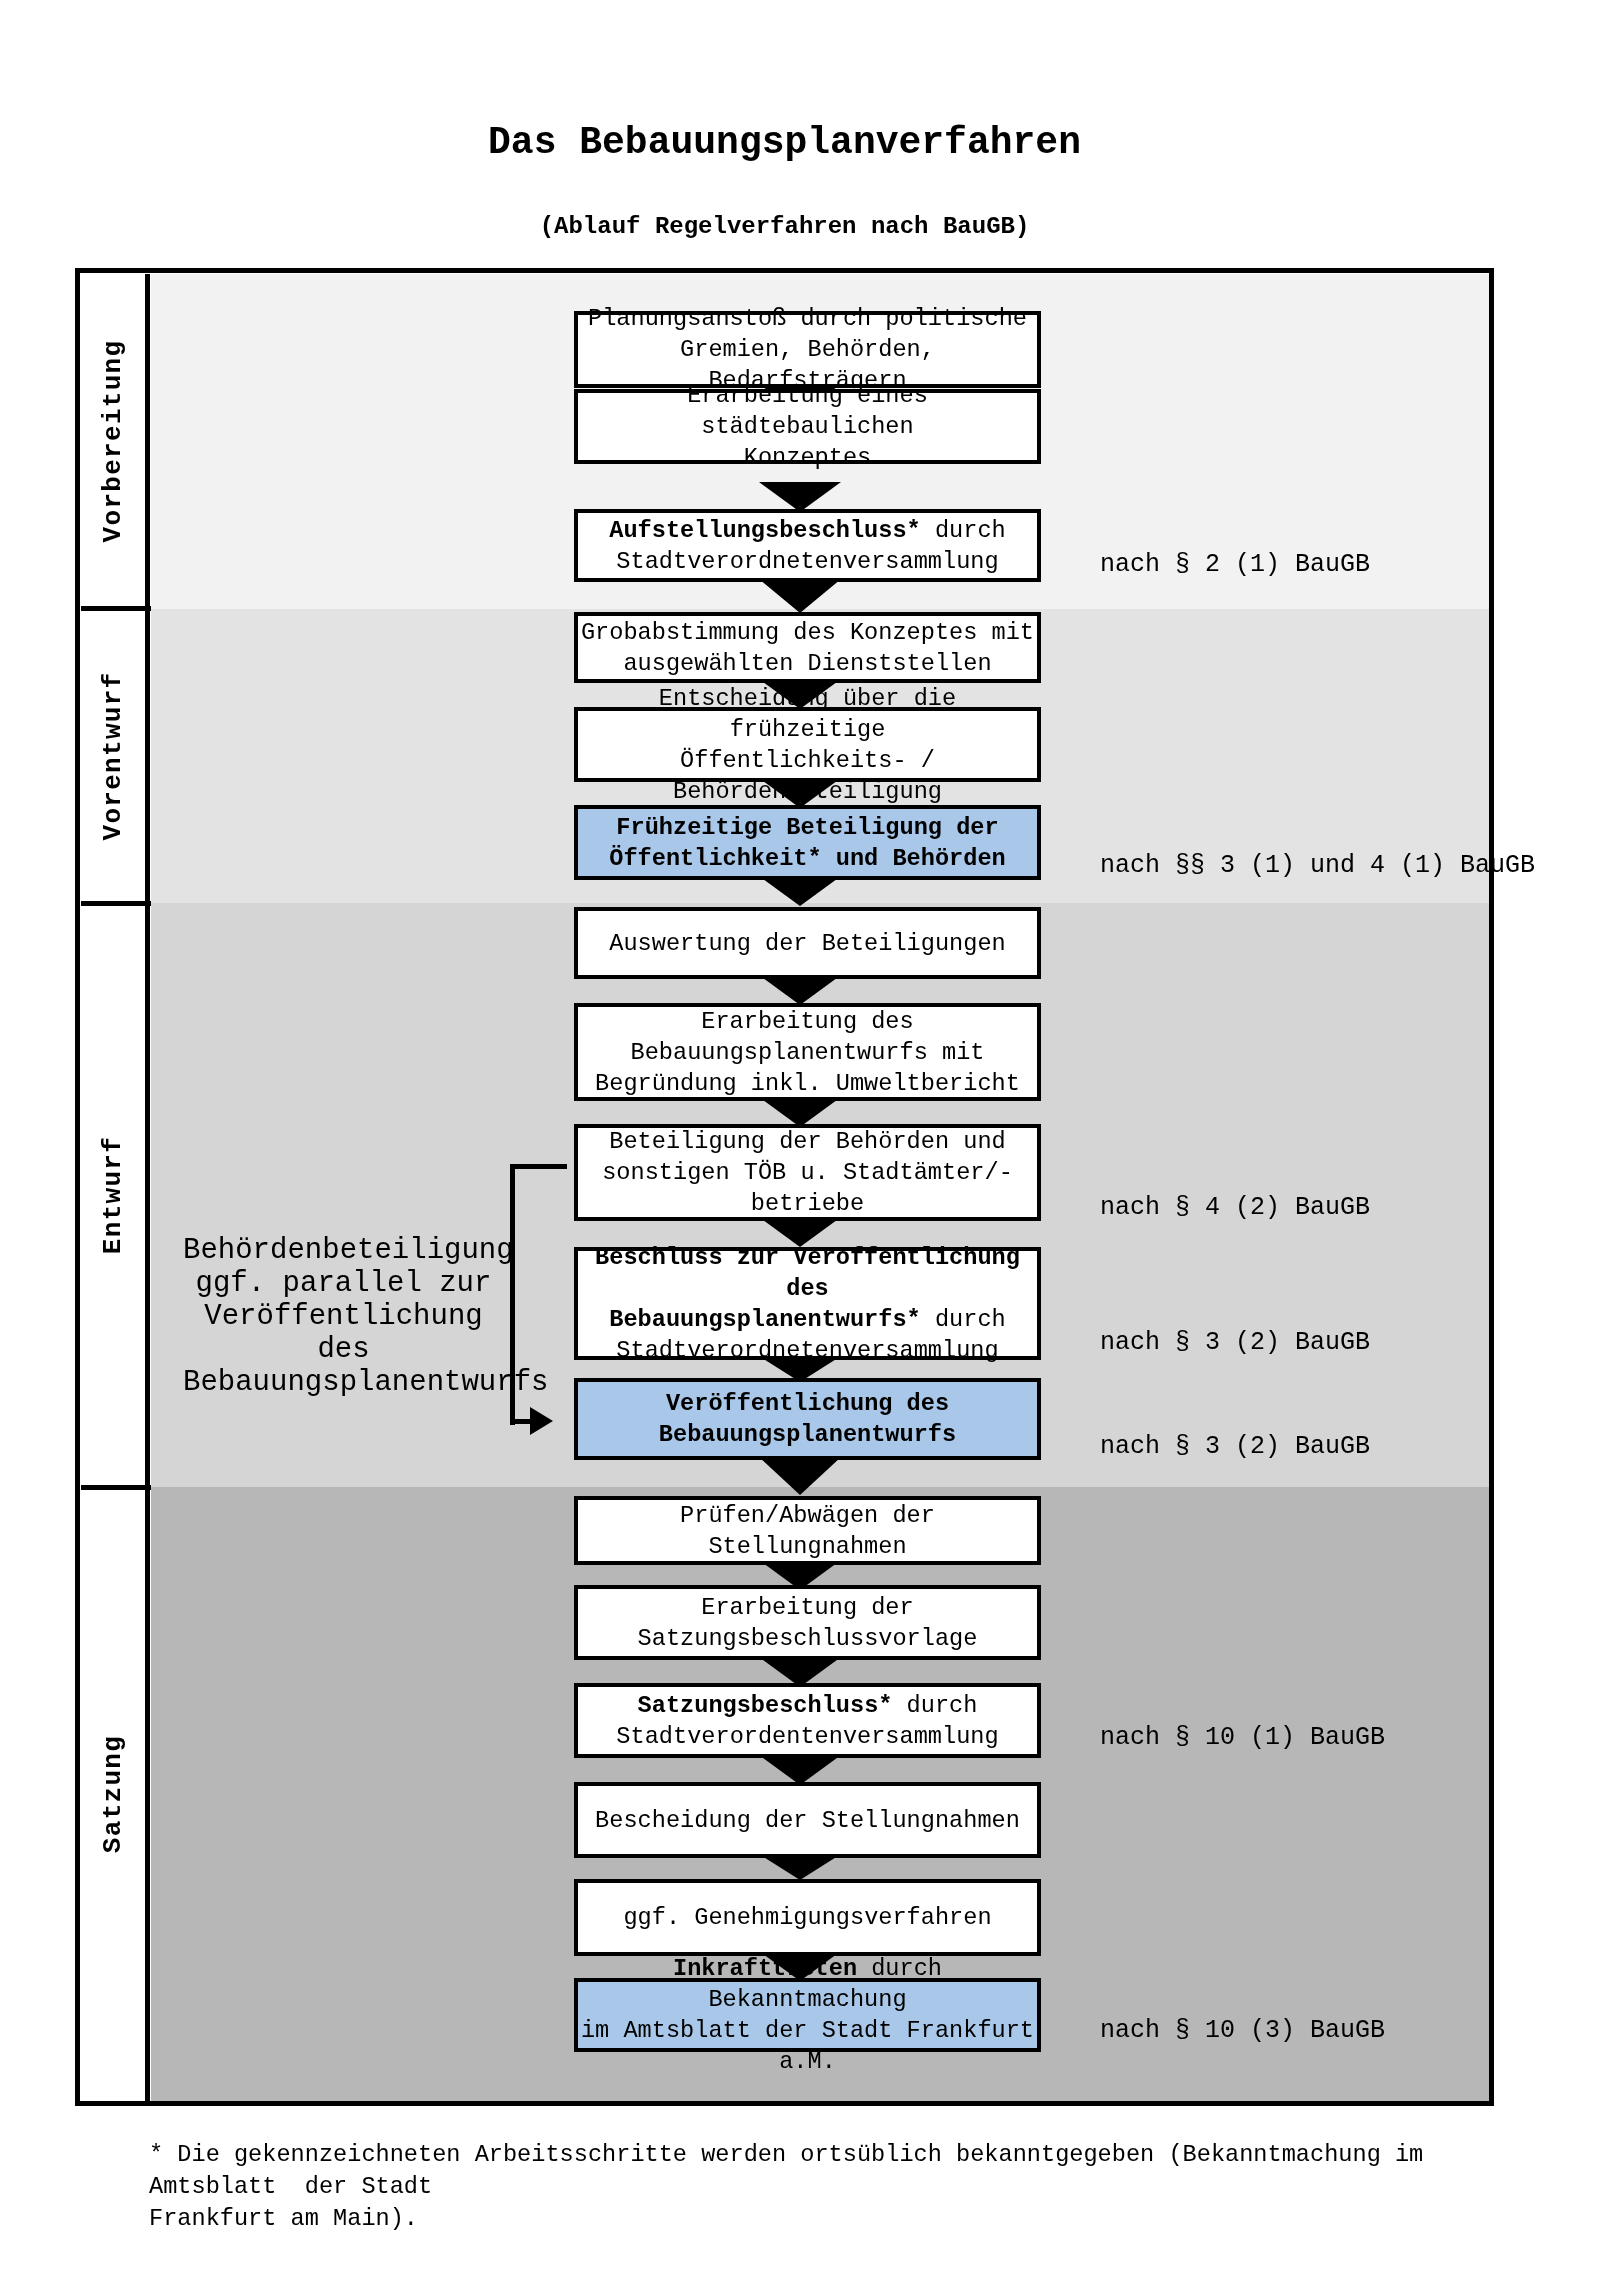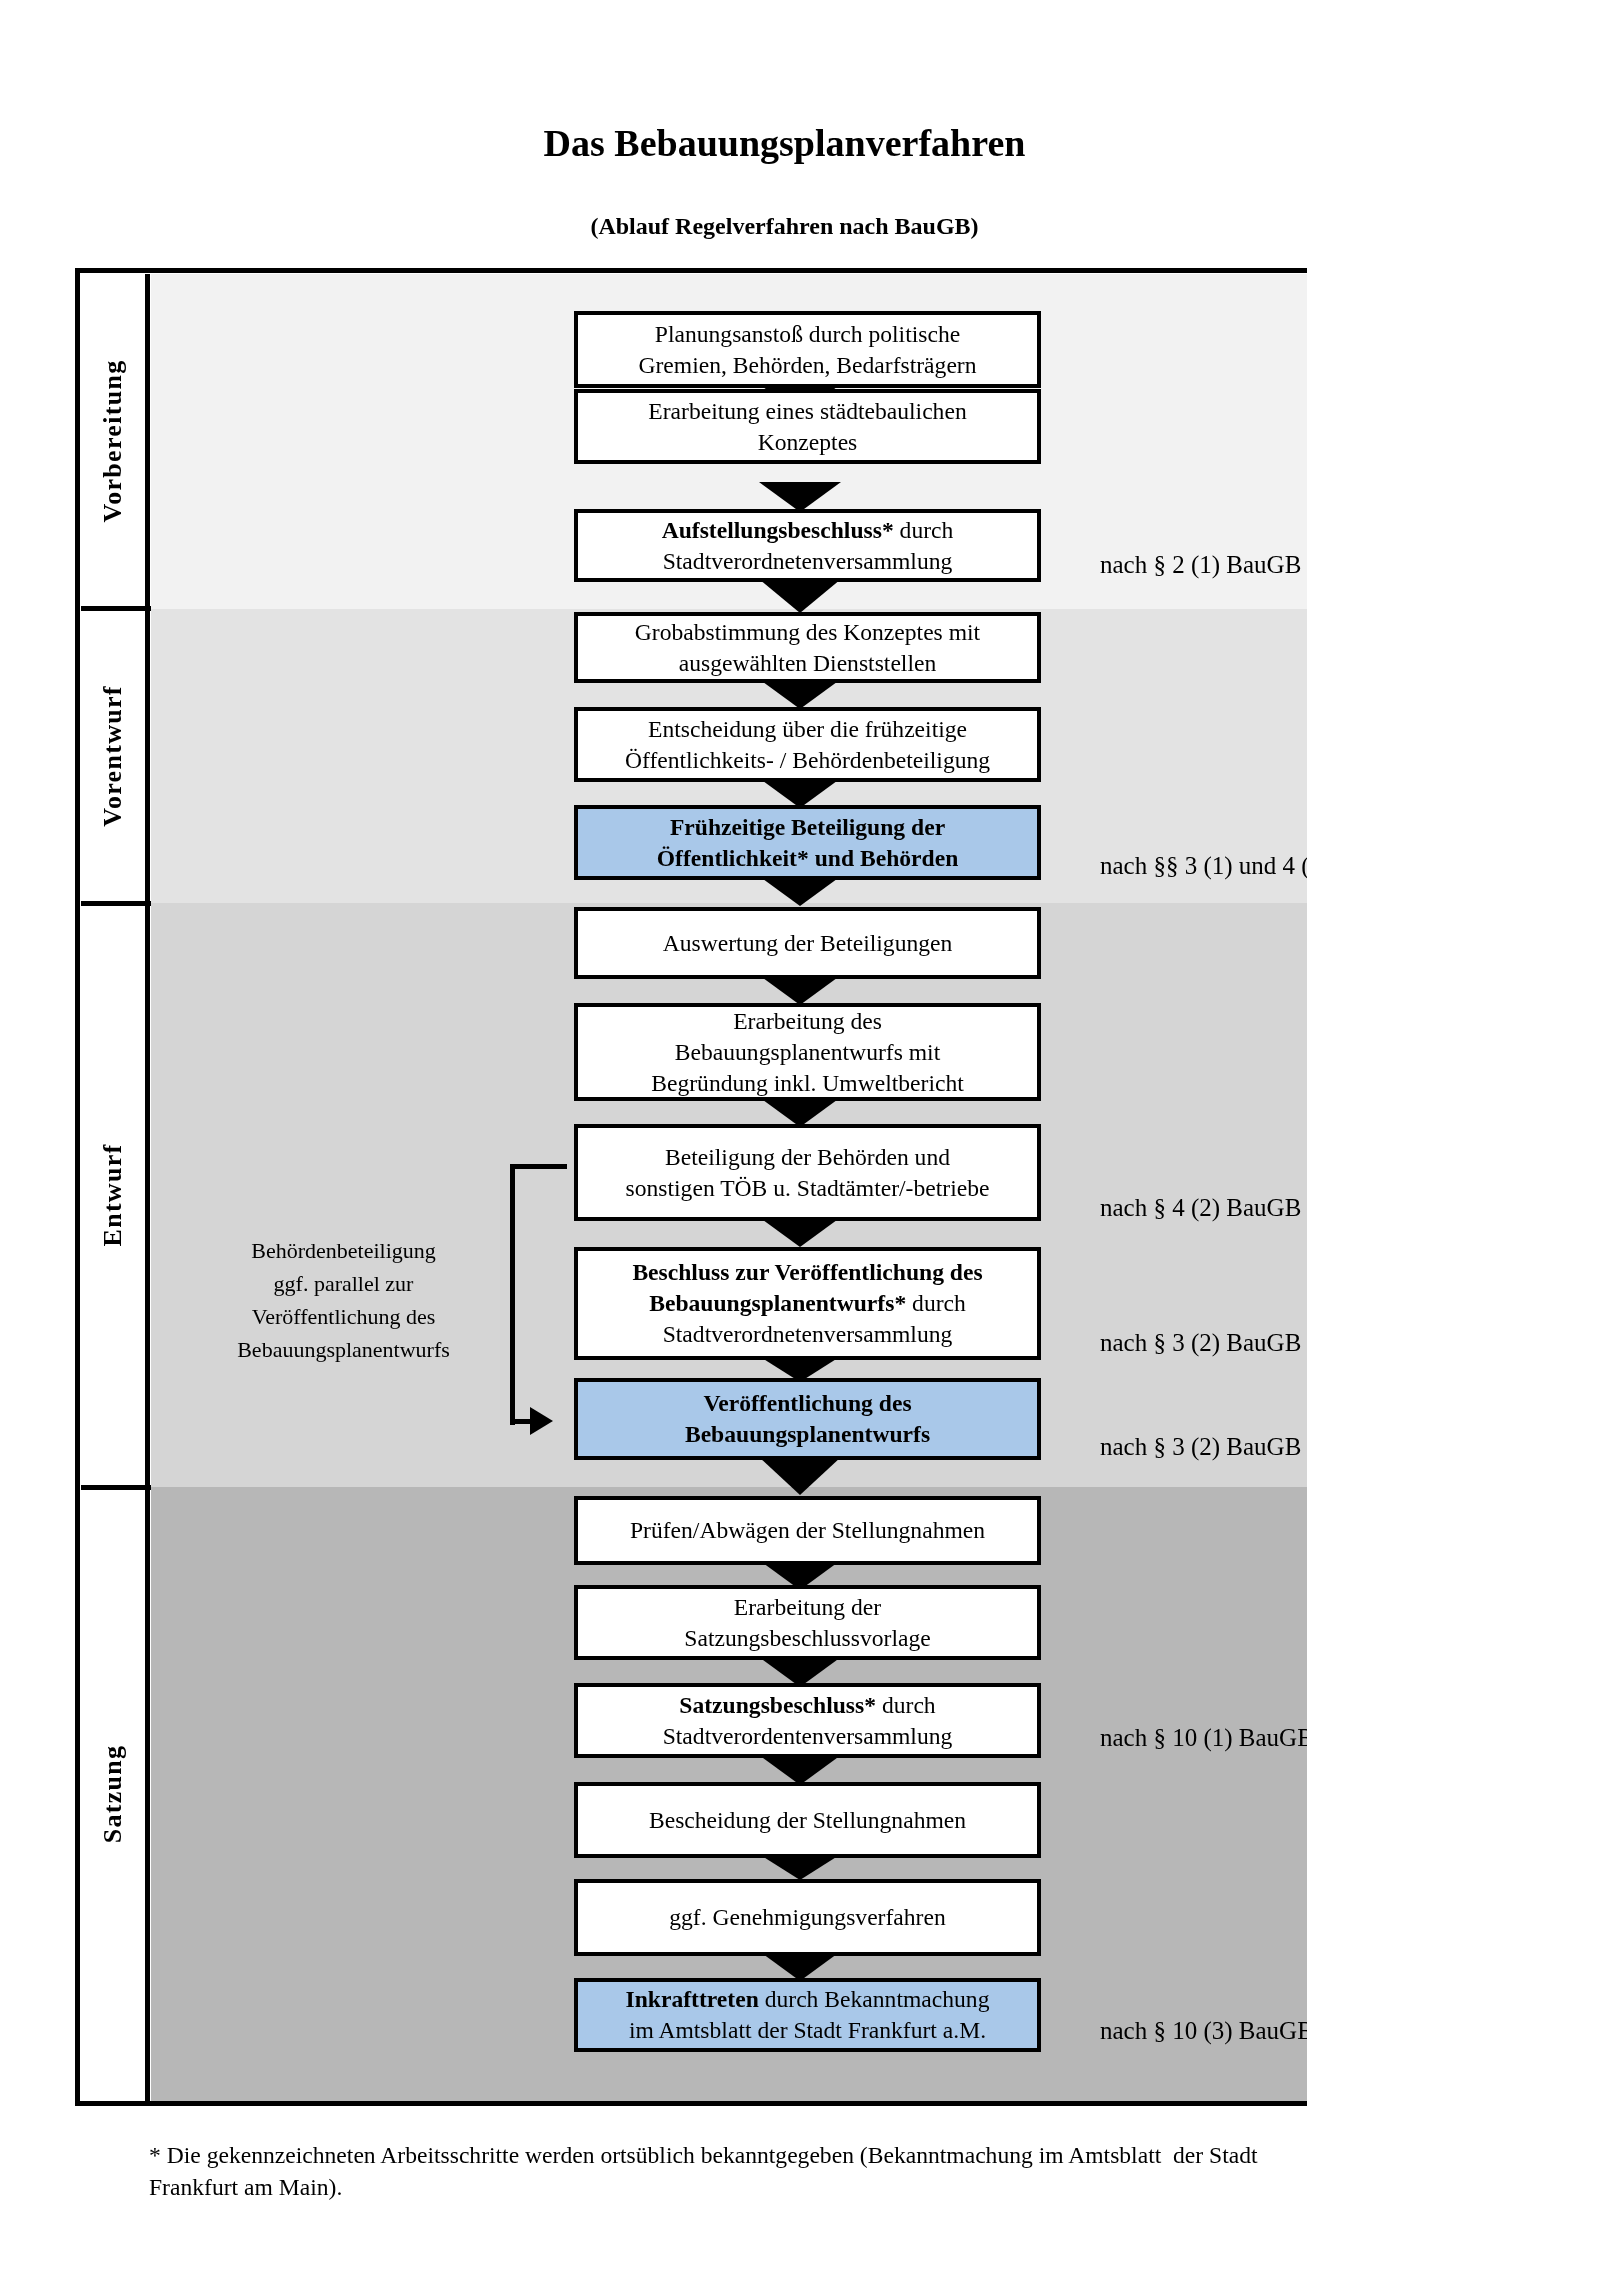--- a/index.html
+++ b/index.html
@@ -1,18 +1,18 @@
 <!DOCTYPE html>
 <html style="font-size:10.5px"><head>
 <meta charset="utf-8">
 <style>
   html,body{margin:0;padding:0;background:#ffffff;}
   .page{
-    position:relative;width:1307px;height:2295px;background:#ffffff;
-    font-family:Liberation Serif, serif;color:#000;overflow:hidden;
+    position:relative;width:1623px;height:2295px;background:#ffffff;
+    font-family:Liberation Mono, monospace;color:#000;overflow:hidden;
   }
   .title{
     position:absolute;left:75px;top:119px;width:1419px;text-align:center;
     font-size:38px;font-weight:bold;line-height:48px;
   }
   .subtitle{
     position:absolute;left:75px;top:208px;width:1419px;text-align:center;
     font-size:24px;font-weight:bold;line-height:37px;
   }
   .sectbg{position:absolute;left:151px;width:1339px;}
@@ -39,21 +39,21 @@
     position:absolute;left:759px;width:0;height:0;z-index:9;
     border-left:41px solid transparent;border-right:41px solid transparent;
     border-top:30px solid #000;
   }
   .ref{
     position:absolute;left:1100px;font-size:25px;line-height:31px;
     white-space:nowrap;z-index:8;
   }
   .sidenote{
     position:absolute;left:183px;top:1234px;width:321px;text-align:center;
-    font-size:22px;line-height:33px;z-index:8;
+    font-size:29px;line-height:33px;z-index:8;
   }
   .conn{position:absolute;background:#000;z-index:8;}
   .connhead{
     position:absolute;left:530px;top:1407px;width:0;height:0;z-index:8;
     border-top:14.4px solid transparent;border-bottom:14.4px solid transparent;
     border-left:23.6px solid #000;
   }
   .footnote{
     position:absolute;left:149px;top:2139px;width:1388px;
     font-size:23.6px;line-height:32px;z-index:4;white-space:pre-wrap;

